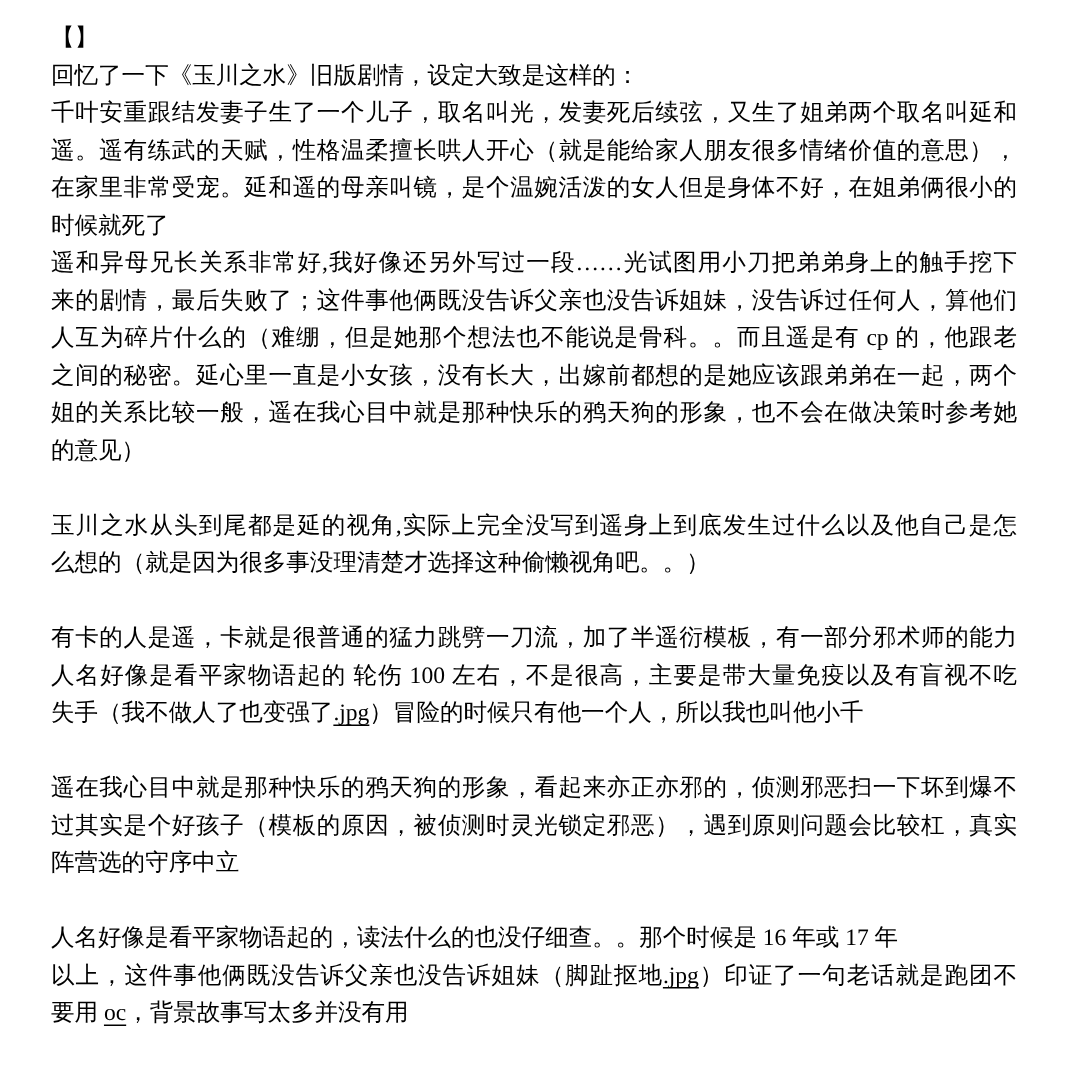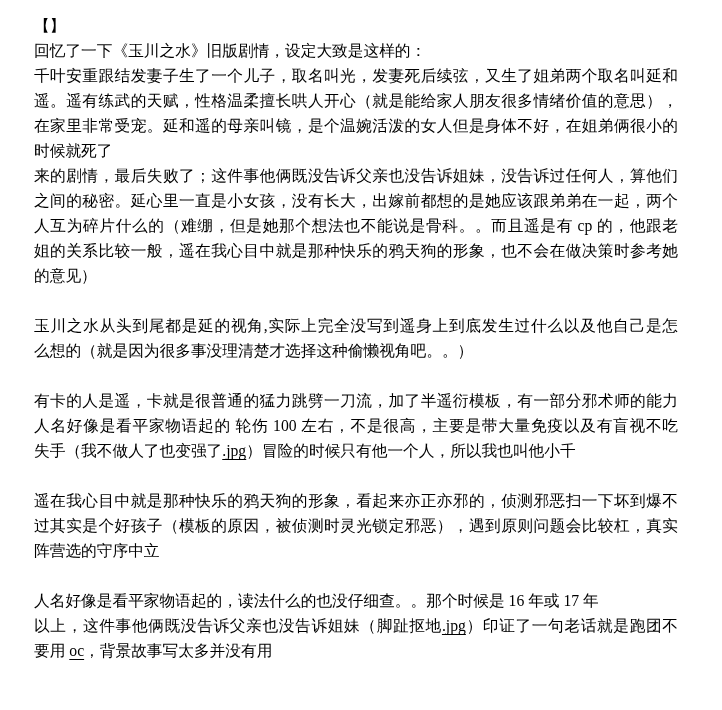--- a/index.html
+++ b/index.html
@@ -46,23 +46,24 @@
 <body>
 
 <main class="page">
   <div class="content" id="content">
       <div class="line">【】</div>
       <div class="line">回忆了一下《玉川之水》旧版剧情，设定大致是这样的：</div>
       <div class="line j">千叶安重跟结发妻子生了一个儿子，取名叫光，发妻死后续弦，又生了姐弟两个取名叫延和</div>
       <div class="line j">遥。遥有练武的天赋，性格温柔擅长哄人开心（就是能给家人朋友很多情绪价值的意思），</div>
       <div class="line j">在家里非常受宠。延和遥的母亲叫镜，是个温婉活泼的女人但是身体不好，在姐弟俩很小的</div>
       <div class="line">时候就死了</div>
+      <div class="line j">遥和异母兄长关系非常好,我好像还另外写过一段……光试图用小刀把弟弟身上的触手挖下</div>
       <div class="line j">来的剧情，最后失败了；这件事他俩既没告诉父亲也没告诉姐妹，没告诉过任何人，算他们</div>
+      <div class="line j"><span class="">人互为碎片什么的（难绷，但是她那个想法也不能说是骨科。。而且遥是有 </span><span class="latin">cp</span><span class=""> 的，他跟老</span></div>
       <div class="line j">之间的秘密。延心里一直是小女孩，没有长大，出嫁前都想的是她应该跟弟弟在一起，两个</div>
-      <div class="line j"><span class="">人互为碎片什么的（难绷，但是她那个想法也不能说是骨科。。而且遥是有 </span><span class="latin">cp</span><span class=""> 的，他跟老</span></div>
       <div class="line j">姐的关系比较一般，遥在我心目中就是那种快乐的鸦天狗的形象，也不会在做决策时参考她</div>
       <div class="line">的意见）</div>
       <div class="line blank"></div>
       <div class="line j">玉川之水从头到尾都是延的视角,实际上完全没写到遥身上到底发生过什么以及他自己是怎</div>
       <div class="line">么想的（就是因为很多事没理清楚才选择这种偷懒视角吧。。）</div>
       <div class="line blank"></div>
       <div class="line j">有卡的人是遥，卡就是很普通的猛力跳劈一刀流，加了半遥衍模板，有一部分邪术师的能力</div>
       <div class="line j"><span class="">人名好像是看平家物语起的 轮伤 </span><span class="latin">100</span><span class=""> 左右，不是很高，主要是带大量免疫以及有盲视不吃</span></div>
       <div class="line"><span class="">失手（我不做人了也变强了</span><span class="latin spell">.jpg</span><span class="">）冒险的时候只有他一个人，所以我也叫他小千</span></div>
       <div class="line blank"></div>

